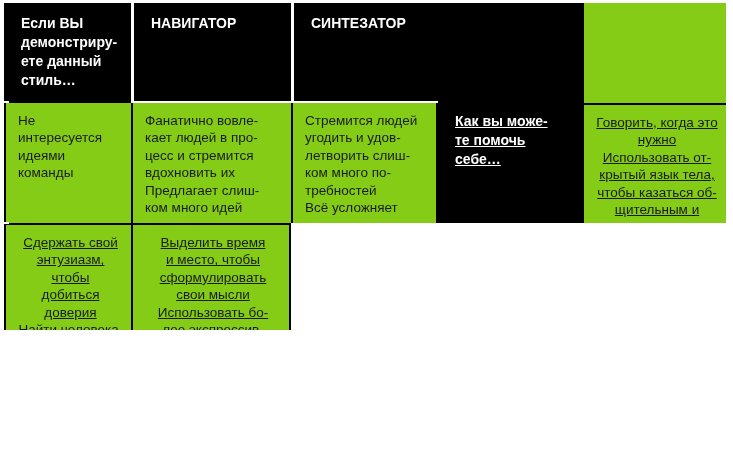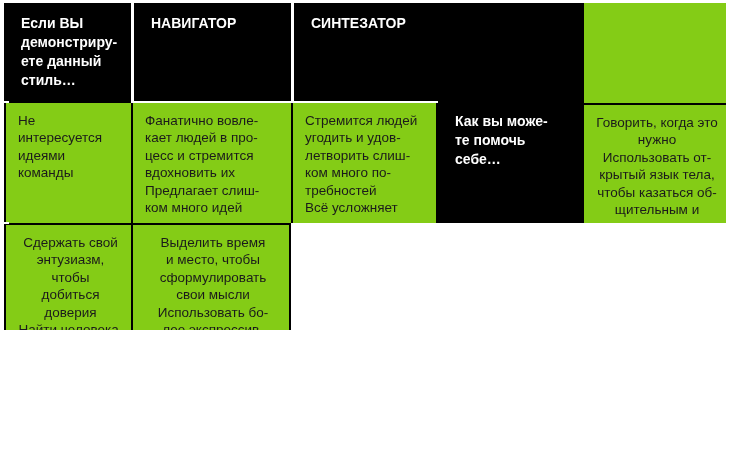--- a/index.html
+++ b/index.html
@@ -30,21 +30,21 @@
     white-space: pre-line;
   }
   .gray {
     background: #84cc16;
     color: #1b1b1b;
     font-size: 13.5px;
     line-height: 17.4px;
     padding: 9px 8px 0 12px;
     white-space: pre-line;
   }
-  .row3 { padding-top: 9px; }
+  .row3 { padding-top: 9px; text-decoration: underline; }
   .wleft   { border-left: 3px solid #ffffff; }
   .wbottom { border-bottom: 2px solid #ffffff; }
   .bleft   { border-left: 2px solid #000000; }
   .btop    { border-top: 2px solid #000000; text-align: center; }
   .bright  { border-right: 2px solid #000000; }
   .bottom-bar {
     position: absolute;
     left: 0; top: 452px;
     width: 733px; height: 5px;
     background: #000000;

